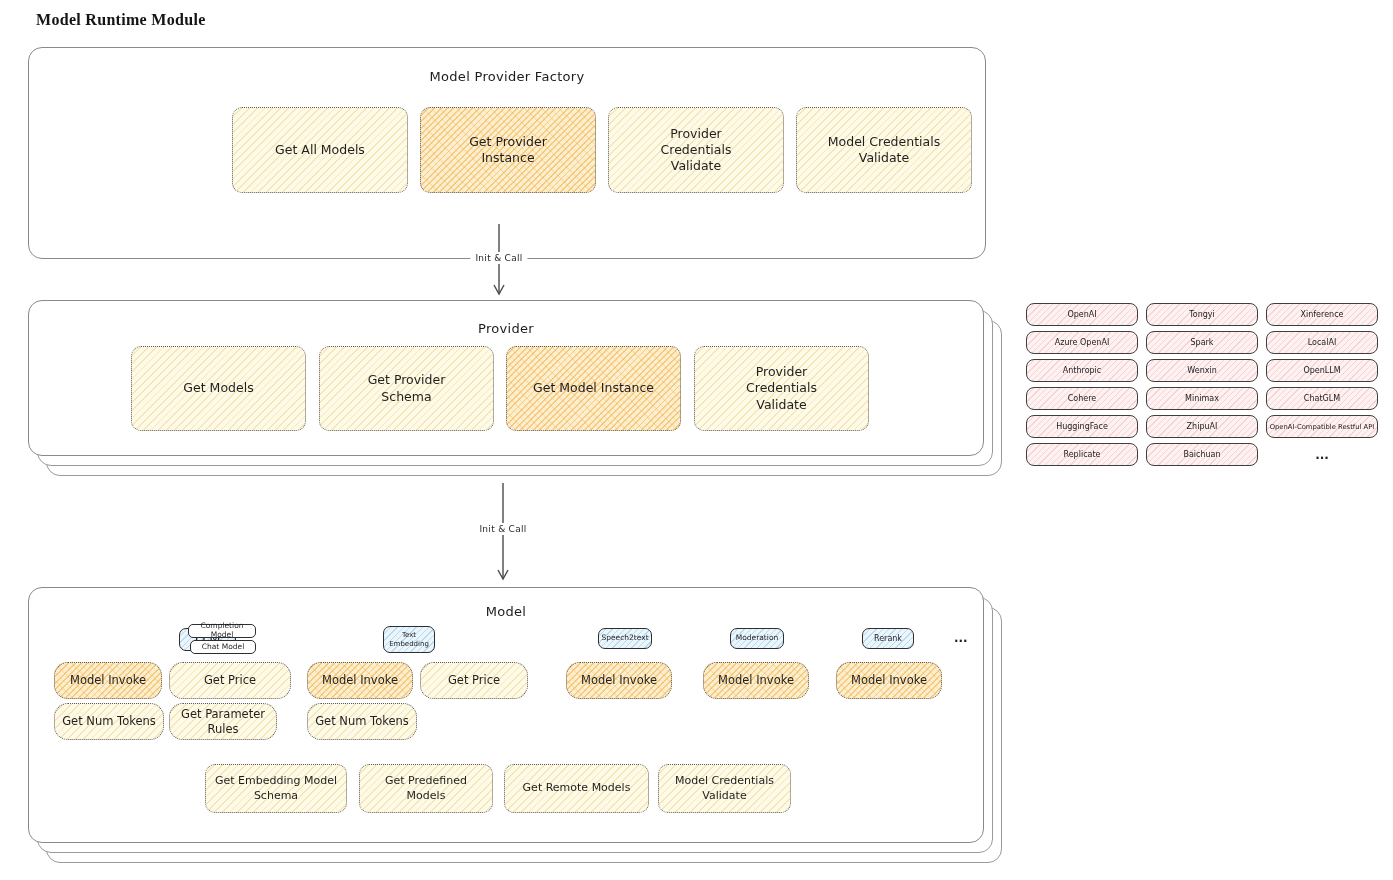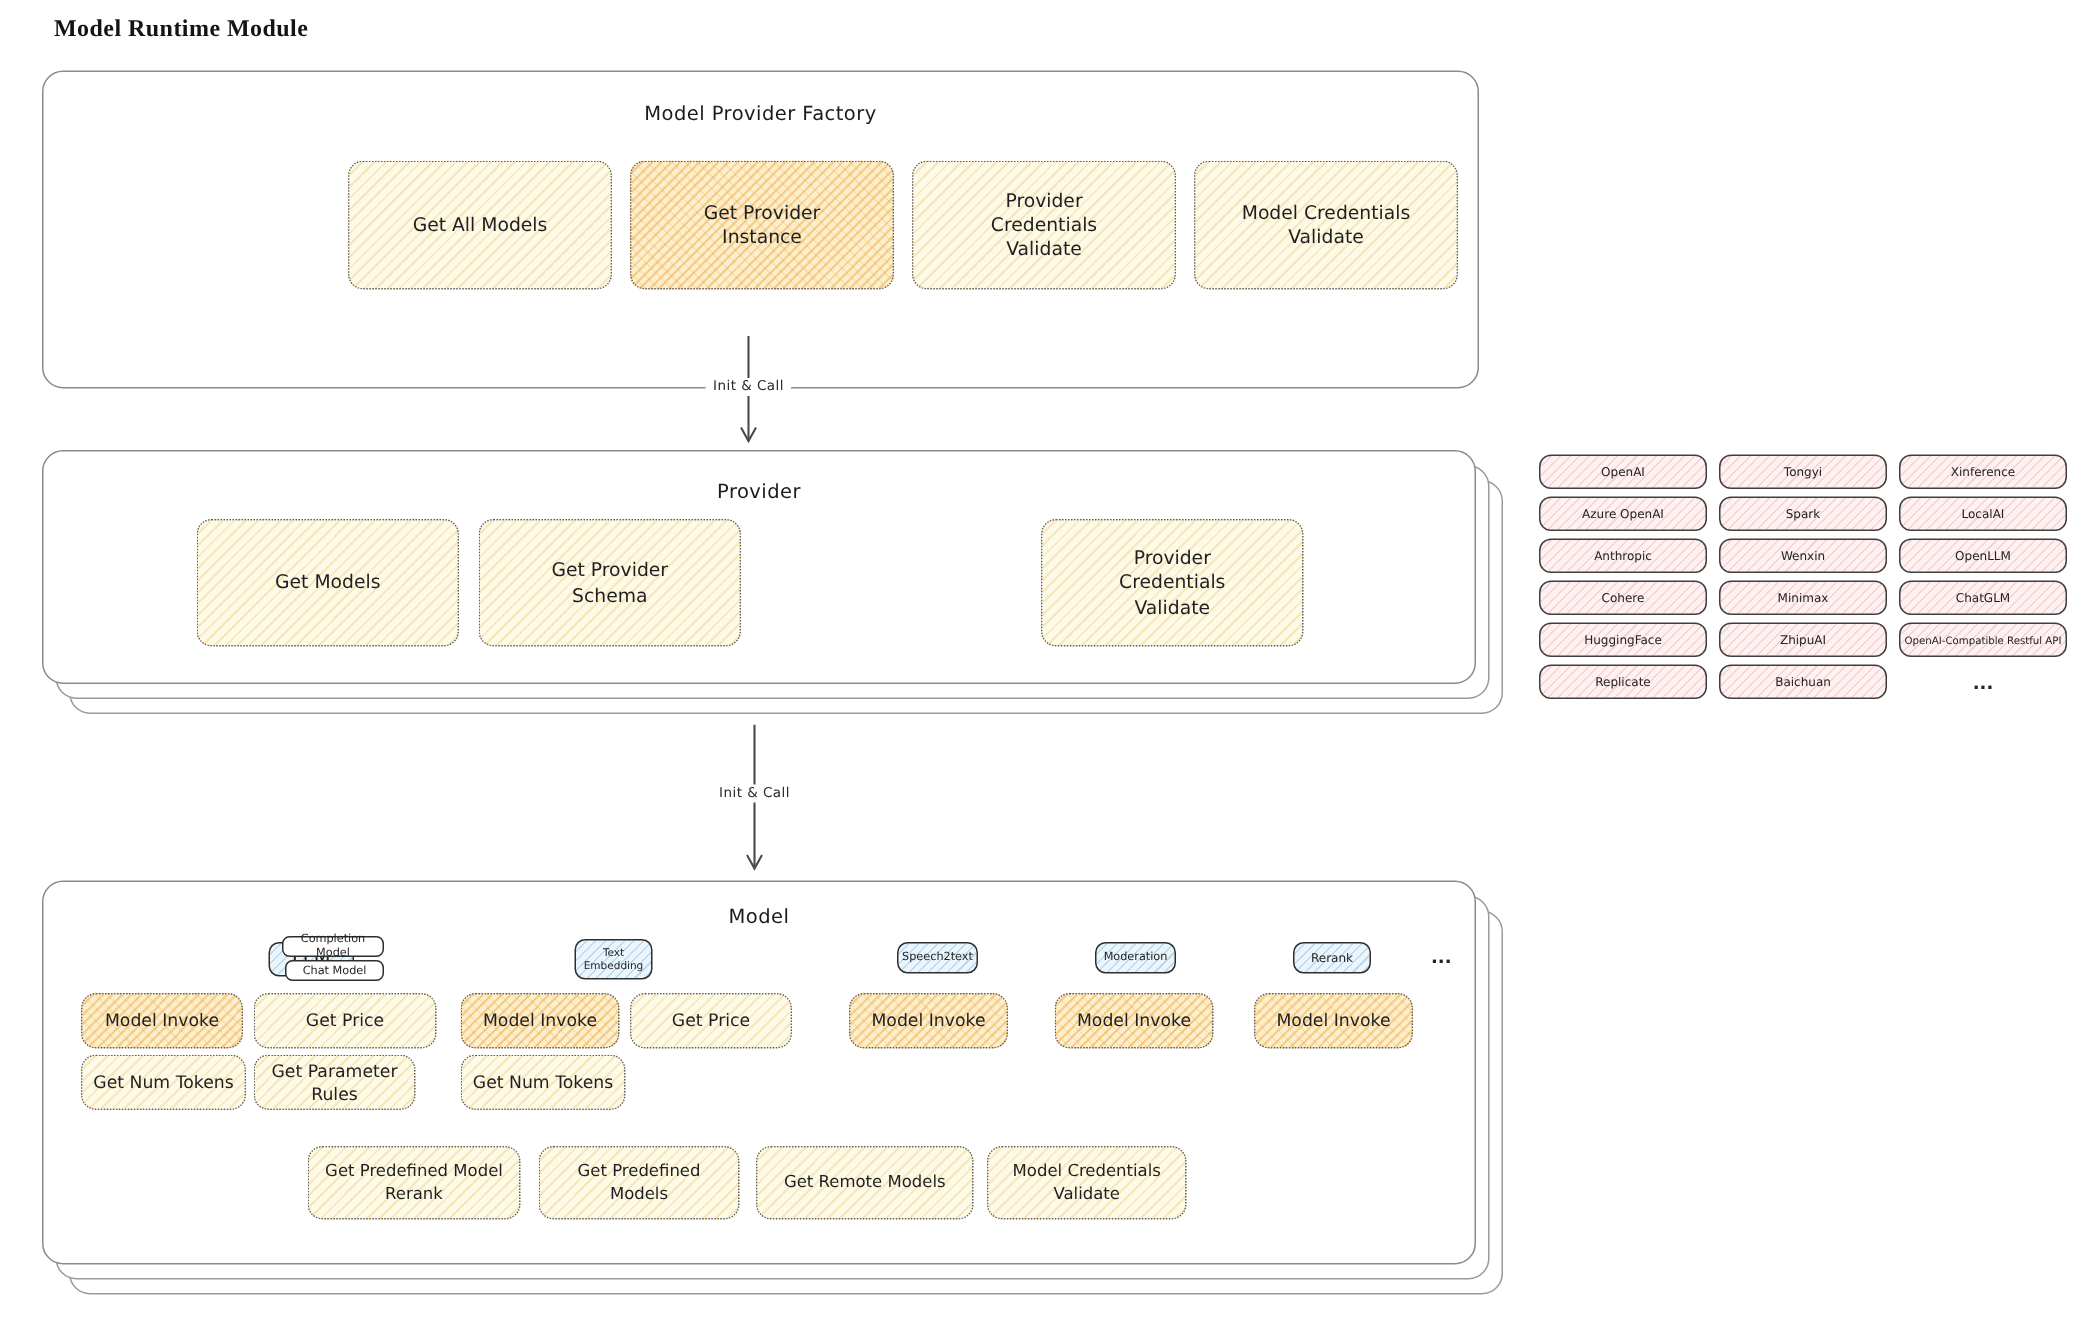--- a/index.html
+++ b/index.html
@@ -35,21 +35,21 @@
     background-color:#fefae8;
     background-image:repeating-linear-gradient(135deg, rgba(233,196,106,0.38) 0 1.3px, transparent 1.3px 5.5px);
   }
   .btn.orange {
     background-color:#fcefd0;
     background-image:
       repeating-linear-gradient(135deg, rgba(242,166,50,0.50) 0 1.4px, transparent 1.4px 4.5px),
       repeating-linear-gradient(45deg,  rgba(242,166,50,0.22) 0 1px,  transparent 1px 6px);
   }
   .btn.big { font-size:12.5px; padding:0 26px; }
-  .btn.small { font-size:11.5px; padding:16px 6px; }
+  .btn.small { font-size:11.5px; padding:16px 6px;border-radius:14px; }
   .btn.wide { font-size:11px; padding:2px 8px; }
   
   .tag {
     position:absolute; border:1.3px solid #2e2e2e; border-radius:7px;
     display:flex; align-items:center; justify-content:center; text-align:center;
     line-height:1.15; color:#1f1f1f; cursor:pointer;
   }
   .tag.blue {
     background-color:#eaf5fc;
     background-image:repeating-linear-gradient(135deg, rgba(130,185,225,0.45) 0 1px, transparent 1px 4.5px);
@@ -102,20 +102,21 @@
     <polyline points="3,61 8,70 13,61" fill="none" stroke="#4a4a4a" stroke-width="1.4"></polyline>
   </svg>
   <div class="arrow-label" style="left:499px; top:258px;">Init &amp; Call</div>
 
   <div class="stack" style="left:46px; top:320px; width:956px; height:156px;"></div>
   <div class="stack" style="left:37px; top:310px; width:956px; height:156px;"></div>
   <div class="bigbox" style="left:28px; top:300px; width:956px; height:156px;">
     <div class="box-title" style="top:20px;">Provider</div>
     <div class="btn yellow big" style="left:102px; top:45px; width:175px; height:85px;">Get Models</div>
     <div class="btn yellow big" style="left:290px; top:45px; width:175px; height:85px;">Get Provider Schema</div>
+    <div class="btn orange big" style="left:477px; top:45px; width:175px; height:85px;">Get Model Instance</div>
     <div class="btn yellow big" style="left:665px; top:45px; width:175px; height:85px;">Provider Credentials Validate</div>
   </div>
 
   <div id="provider-grid">
     <div class="pill">OpenAI</div>
     <div class="pill">Tongyi</div>
     <div class="pill">Xinference</div>
     <div class="pill">Azure OpenAI</div>
     <div class="pill">Spark</div>
     <div class="pill">LocalAI</div>
@@ -158,19 +159,19 @@
     <div class="btn orange small" style="left:278px; top:74px; width:106px; height:37px;">Model Invoke</div>
     <div class="btn yellow small" style="left:391px; top:74px; width:108px; height:37px;">Get Price</div>
     <div class="btn orange small" style="left:537px; top:74px; width:106px; height:37px;">Model Invoke</div>
     <div class="btn orange small" style="left:674px; top:74px; width:106px; height:37px;">Model Invoke</div>
     <div class="btn orange small" style="left:807px; top:74px; width:106px; height:37px;">Model Invoke</div>
 
     <div class="btn yellow small" style="left:25px; top:115px; width:110px; height:37px;">Get Num Tokens</div>
     <div class="btn yellow small" style="left:140px; top:115px; width:108px; height:37px;">Get Parameter Rules</div>
     <div class="btn yellow small" style="left:278px; top:115px; width:110px; height:37px;">Get Num Tokens</div>
 
-    <div class="btn yellow wide" style="left:176px; top:176px; width:142px; height:49px;">Get Predefined Model Rerank</div>
+    <div class="btn yellow wide" style="left:176px; top:176px; width:142px; height:49px;">Get Embedding Model Schema</div>
     <div class="btn yellow wide" style="left:475px; top:176px; width:145px; height:49px;">Get Remote Models</div>
     <div class="btn yellow wide" style="left:330px; top:176px; width:134px; height:49px;">Get Predefined Models</div>
     <div class="btn yellow wide" style="left:629px; top:176px; width:133px; height:49px;">Model Credentials Validate</div>
   </div>
 
 </div>
 
 </body></html>

